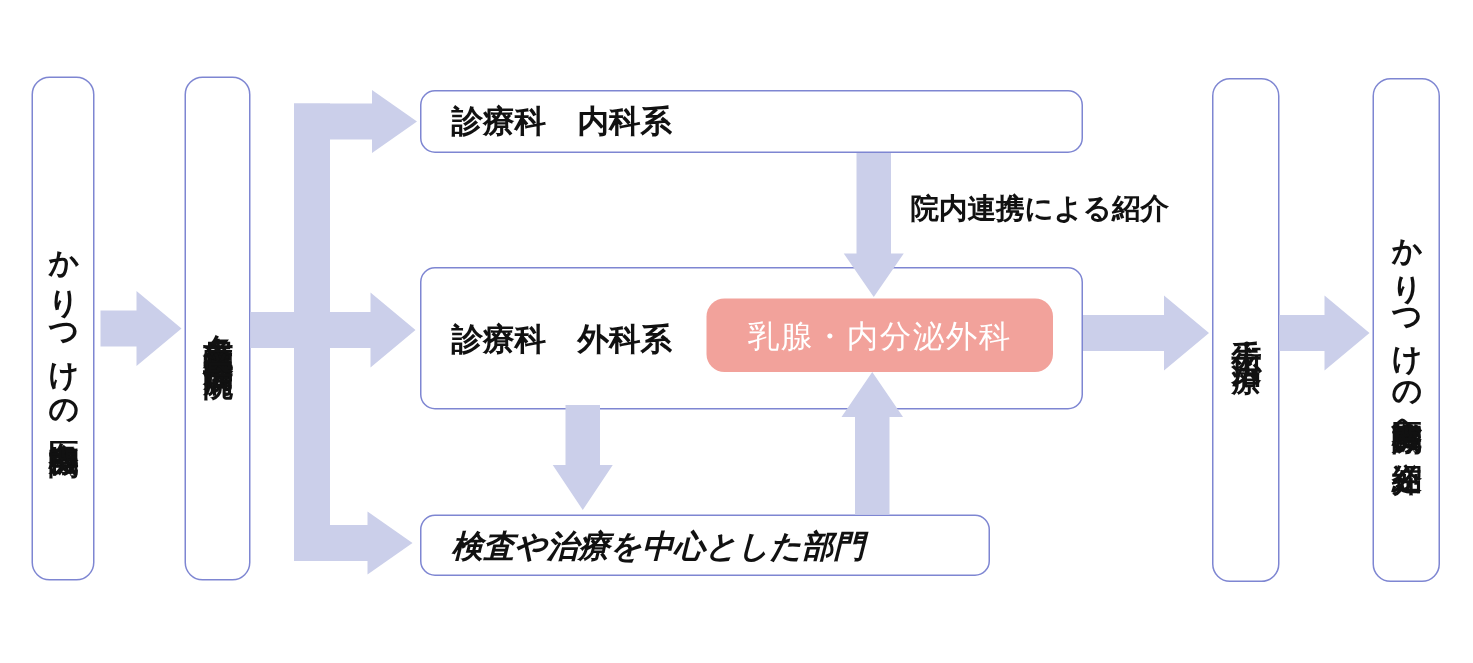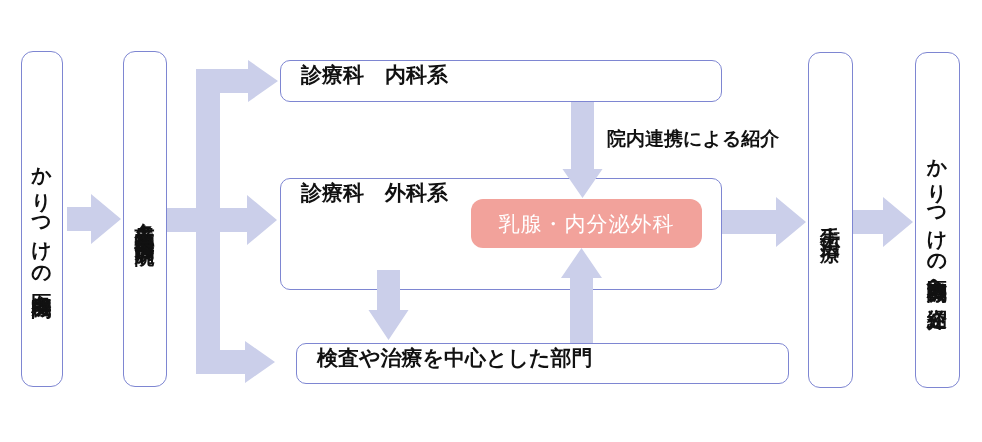--- a/index.html
+++ b/index.html
@@ -40,20 +40,21 @@
     writing-mode: vertical-rl;
     text-orientation: upright;
     font-size: 20px;
     letter-spacing: 2px;
     line-height: 1;
     white-space: nowrap;
   }
   .hbox {
     border-radius: 10px;
     display: flex;
+    align-items: center;
     padding-left: 20px;
     font-size: 21px;
   }
   .highlight {
     position: absolute;
     left: 190px;
     top: 20px;
     width: 231px;
     height: 49px;
     background: var(--highlight-fill);
@@ -95,28 +96,28 @@
   </div>
 
   <div class="box vbox" style="left:123px; top:51px; width:44px; height:336px;">
     <span class="vtext">名古屋大学医学部付属病院</span>
   </div>
 
   <div class="box hbox" style="left:280px; top:60px; width:442px; height:42px;">
     <span>診療科　内科系</span>
   </div>
 
-  <div class="box hbox" style="left:280px; top:178px; width:442px; height:112px;">
+  <div class="box hbox" style="left:280px; top:178px; width:442px; height:95px;">
     <span>診療科　外科系</span>
     <div class="highlight">
       <span>乳腺・内分泌外科</span>
     </div>
   </div>
 
-  <div class="box hbox" style="left:296px; top:343px; width:493px; height:41px;">
+  <div class="box hbox" style="left:280px; top:343px; width:380px; height:41px;font-style:italic;">
     <span>検査や治療を中心とした部門</span>
   </div>
 
   <div class="box vbox" style="left:808px; top:52px; width:45px; height:336px;">
     <span class="vtext" style="letter-spacing:4px;">手術・治療</span>
   </div>
 
   <div class="box vbox" style="left:915px; top:52px; width:45px; height:336px;">
     <span class="vtext" style="letter-spacing:1px;">かりつけの医療機関へ逆紹介</span>
   </div>

